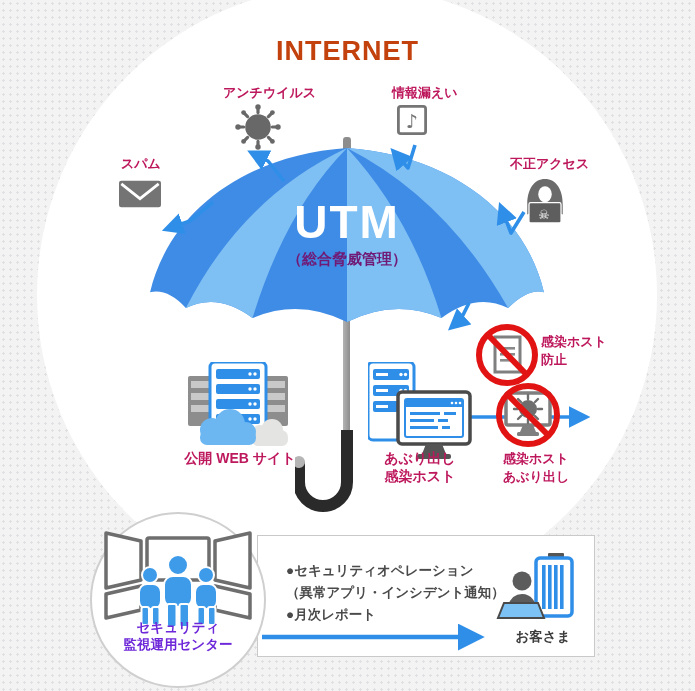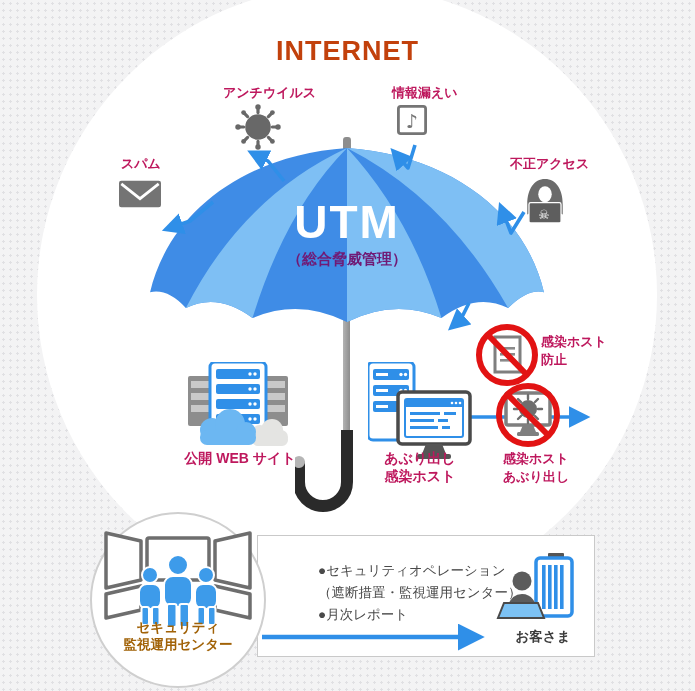--- a/index.html
+++ b/index.html
@@ -37,22 +37,22 @@
   .icon{z-index:3;}
   .soc-box{
     left:257px;top:535px;width:336px;height:120px;background:#ffffff;
     border:1.5px solid #c9c9c9;z-index:1;
   }
   .soc-circle{
     left:90px;top:512px;width:176px;height:176px;border-radius:50%;
     background:#ffffff;border:2px solid #cfcfcf;box-sizing:border-box;z-index:2;
   }
   .soc-label{left:90px;width:176px;text-align:center;font-size:13.5px;
-    font-weight:700;color:#a16207;z-index:4;white-space:nowrap;}
-  .svc{left:286px;font-size:13.5px;font-weight:400;color:#4a4a4a;z-index:3;white-space:nowrap;margin-left:32px;}
+    font-weight:700;color:#6d28d9;z-index:4;white-space:nowrap;}
+  .svc{left:286px;font-size:13.5px;font-weight:700;color:#4a4a4a;z-index:3;white-space:nowrap;}
   .cust-label{left:505px;top:628px;width:76px;text-align:center;font-size:13.5px;
     font-weight:700;color:#3c3c3c;z-index:4;}
 </style>
 </head>
 <body>
 
 <div class="abs big-circle"></div>
 
 <div class="abs title">INTERNET</div>
 
@@ -305,21 +305,21 @@
       <rect x="61" y="46" width="28" height="31" rx="9"></rect>
       <rect x="64" y="74" width="9.5" height="23" rx="2"></rect>
       <rect x="76.5" y="74" width="9.5" height="23" rx="2"></rect>
     </g>
   </svg>
 </div>
 <div class="abs soc-label" style="top:619px;">セキュリティ</div>
 <div class="abs soc-label" style="top:636px;">監視運用センター</div>
 
 <div class="abs svc" style="top:562px;">●セキュリティオペレーション</div>
-<div class="abs svc" style="top:584px;">（遮断措置・監視運用センター）</div>
+<div class="abs svc" style="top:584px;">（異常アプリ・インシデント通知）</div>
 <div class="abs svc" style="top:606px;">●月次レポート</div>
 
 <div class="abs icon" style="left:502px;top:556px;">
   <svg width="78" height="66" viewBox="0 0 78 66" style="overflow:visible">
     <rect x="46" y="-3" width="16" height="7" rx="1" fill="#555555"></rect>
     <rect x="34" y="2" width="36" height="58" rx="4" fill="#ffffff" stroke="#2f8fe8" stroke-width="3.5"></rect>
     <g fill="#2f8fe8">
       <rect x="40" y="9" width="3.6" height="44"></rect>
       <rect x="46" y="9" width="3.6" height="44"></rect>
       <rect x="52" y="9" width="3.6" height="44"></rect>

